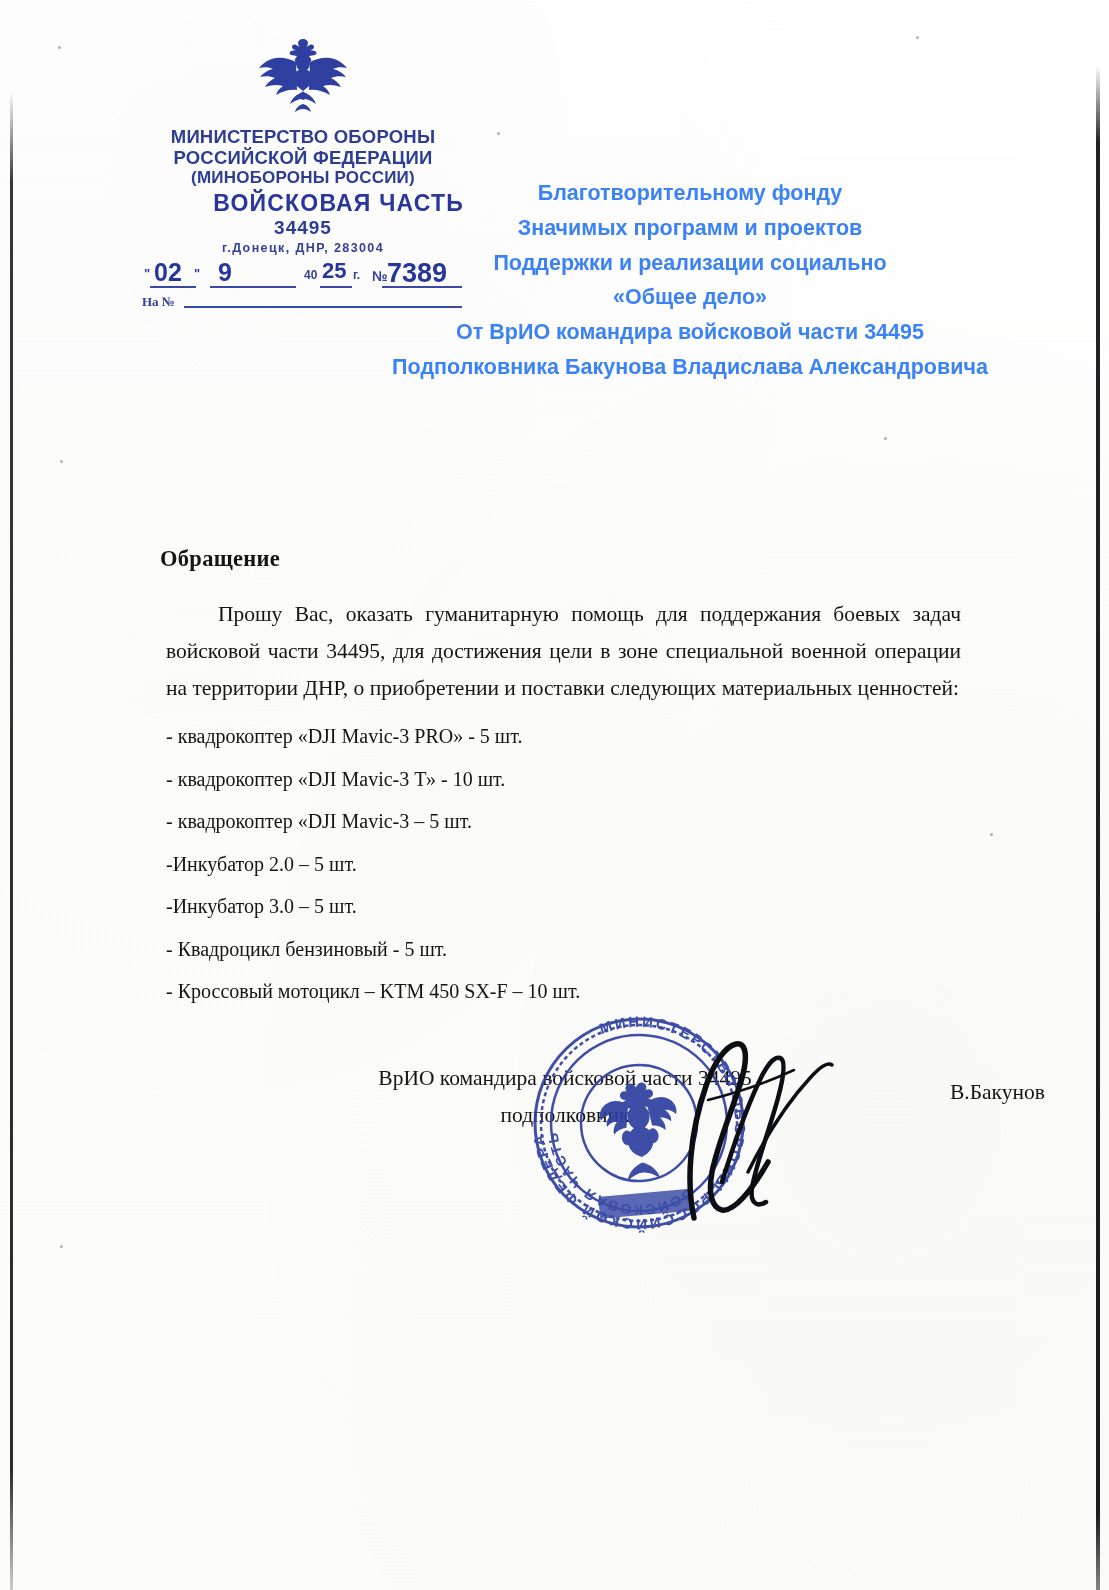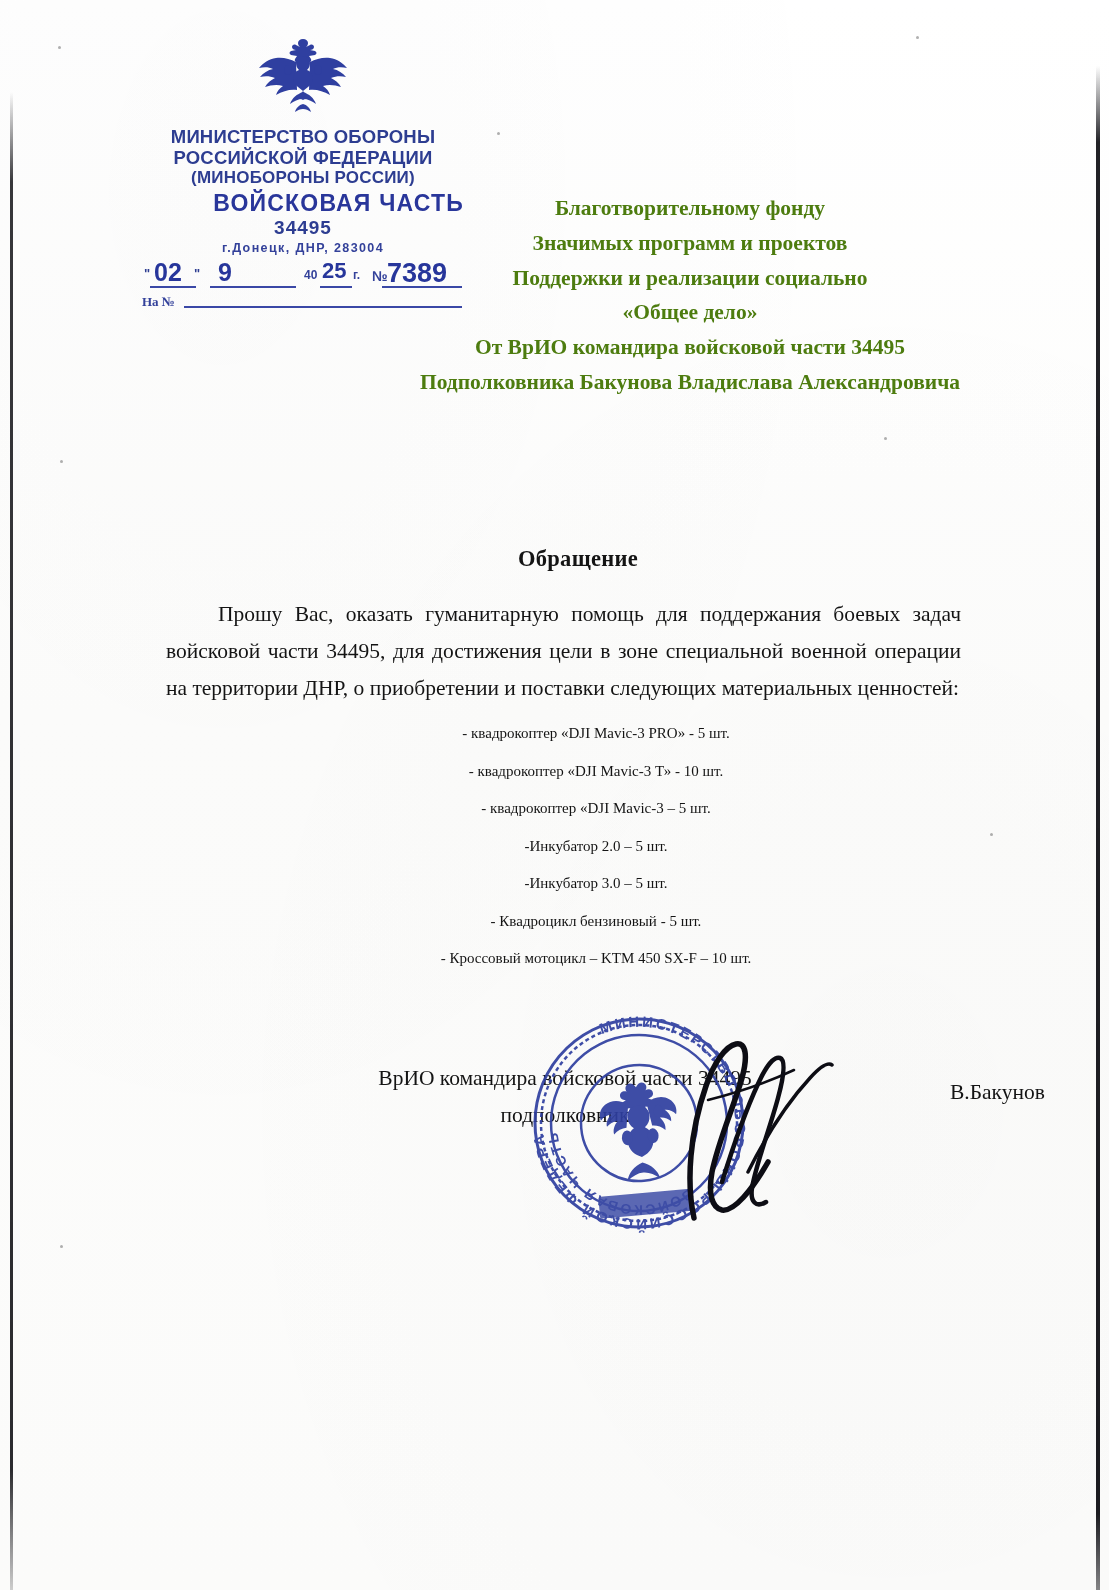--- a/index.html
+++ b/index.html
@@ -155,37 +155,36 @@
     background: #3a48a6;
   }
 
   
   .addressee {
     position: absolute;
     left: 360px;
     top: 176px;
     width: 660px;
     text-align: center;
-    font-family: Liberation Serif, serif;
+    font-family: Liberation Sans, sans-serif;
     font-weight: bold;
     font-size: 21.5px;
     line-height: 1.62;
-    color: #4d7c0f;
-    margin-top: 15px;
+    color: #3b82f6;
   }
   .addressee .ln { display: block; }
   .addressee .ln-wide { font-size: 21.5px; }
 
   
   .doc-title {
     position: absolute;
-    left: 178px;
+    left: 160px;
     top: 546px;
     width: 800px;
-    text-align: center;
+    text-align: left;
     font-weight: bold;
     font-size: 22.5px;
     letter-spacing: 0.3px;
   }
 
   
   .body-para {
     position: absolute;
     left: 166px;
     top: 596px;
@@ -193,23 +192,22 @@
     font-size: 21.5px;
     line-height: 1.72;
     text-align: justify;
     text-indent: 52px;
   }
   .item-list {
     position: absolute;
     left: 166px;
     top: 726px;
     width: 860px;
-    font-size: 15px;
+    font-size: 20px;
     line-height: 1.0;
-    text-align: center;
   }
   .item-list .item {
     display: block;
     margin-bottom: 22.5px;
     white-space: nowrap;
   }
 
   
   .sig-block {
     position: absolute;

